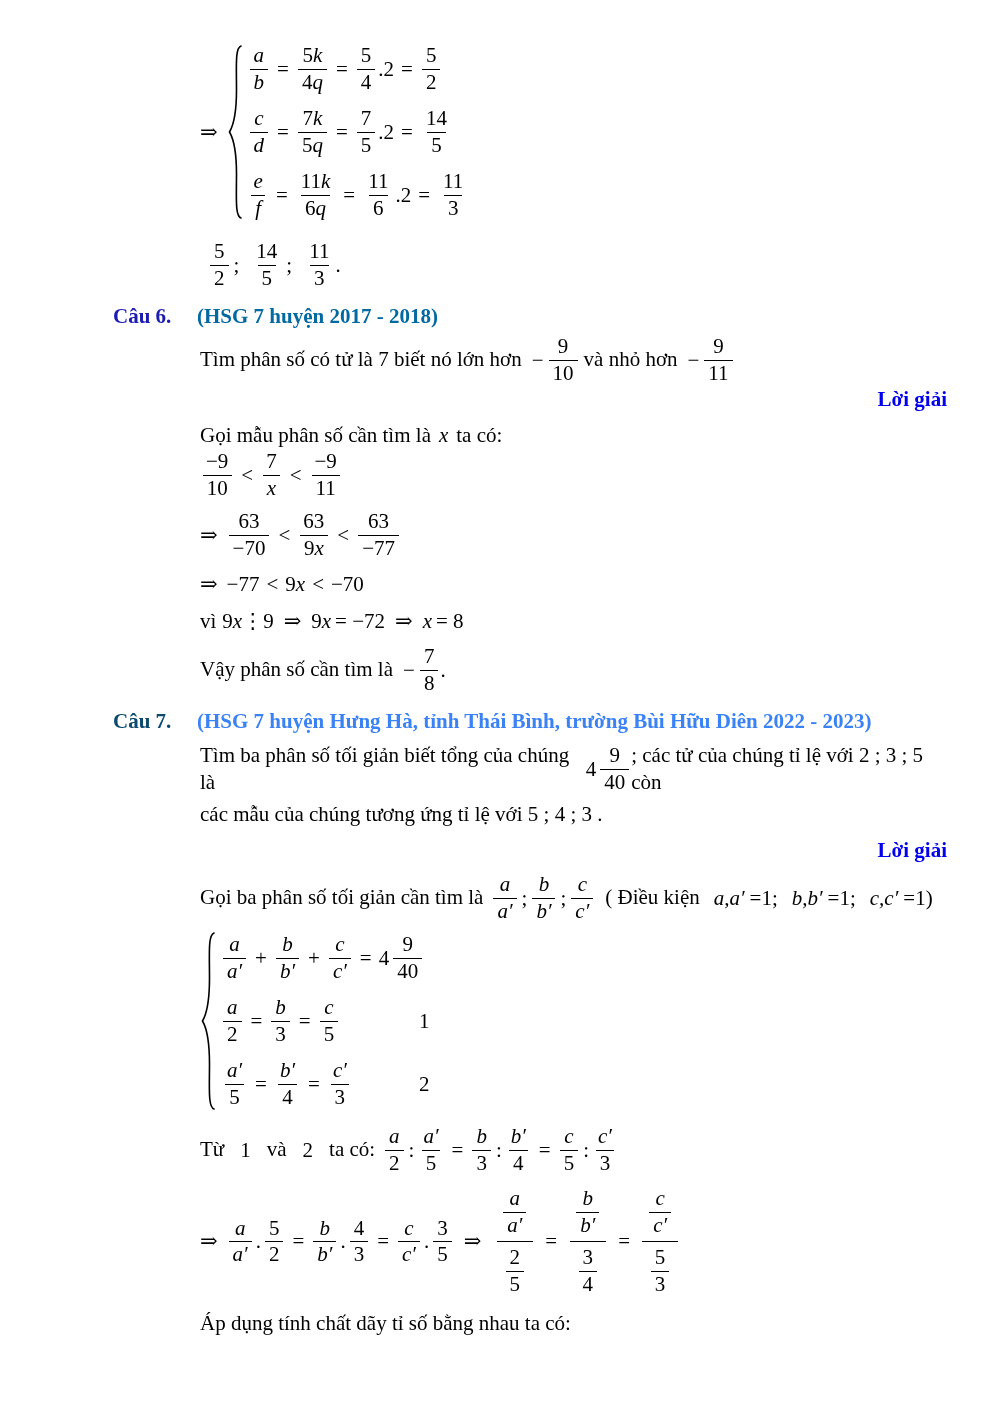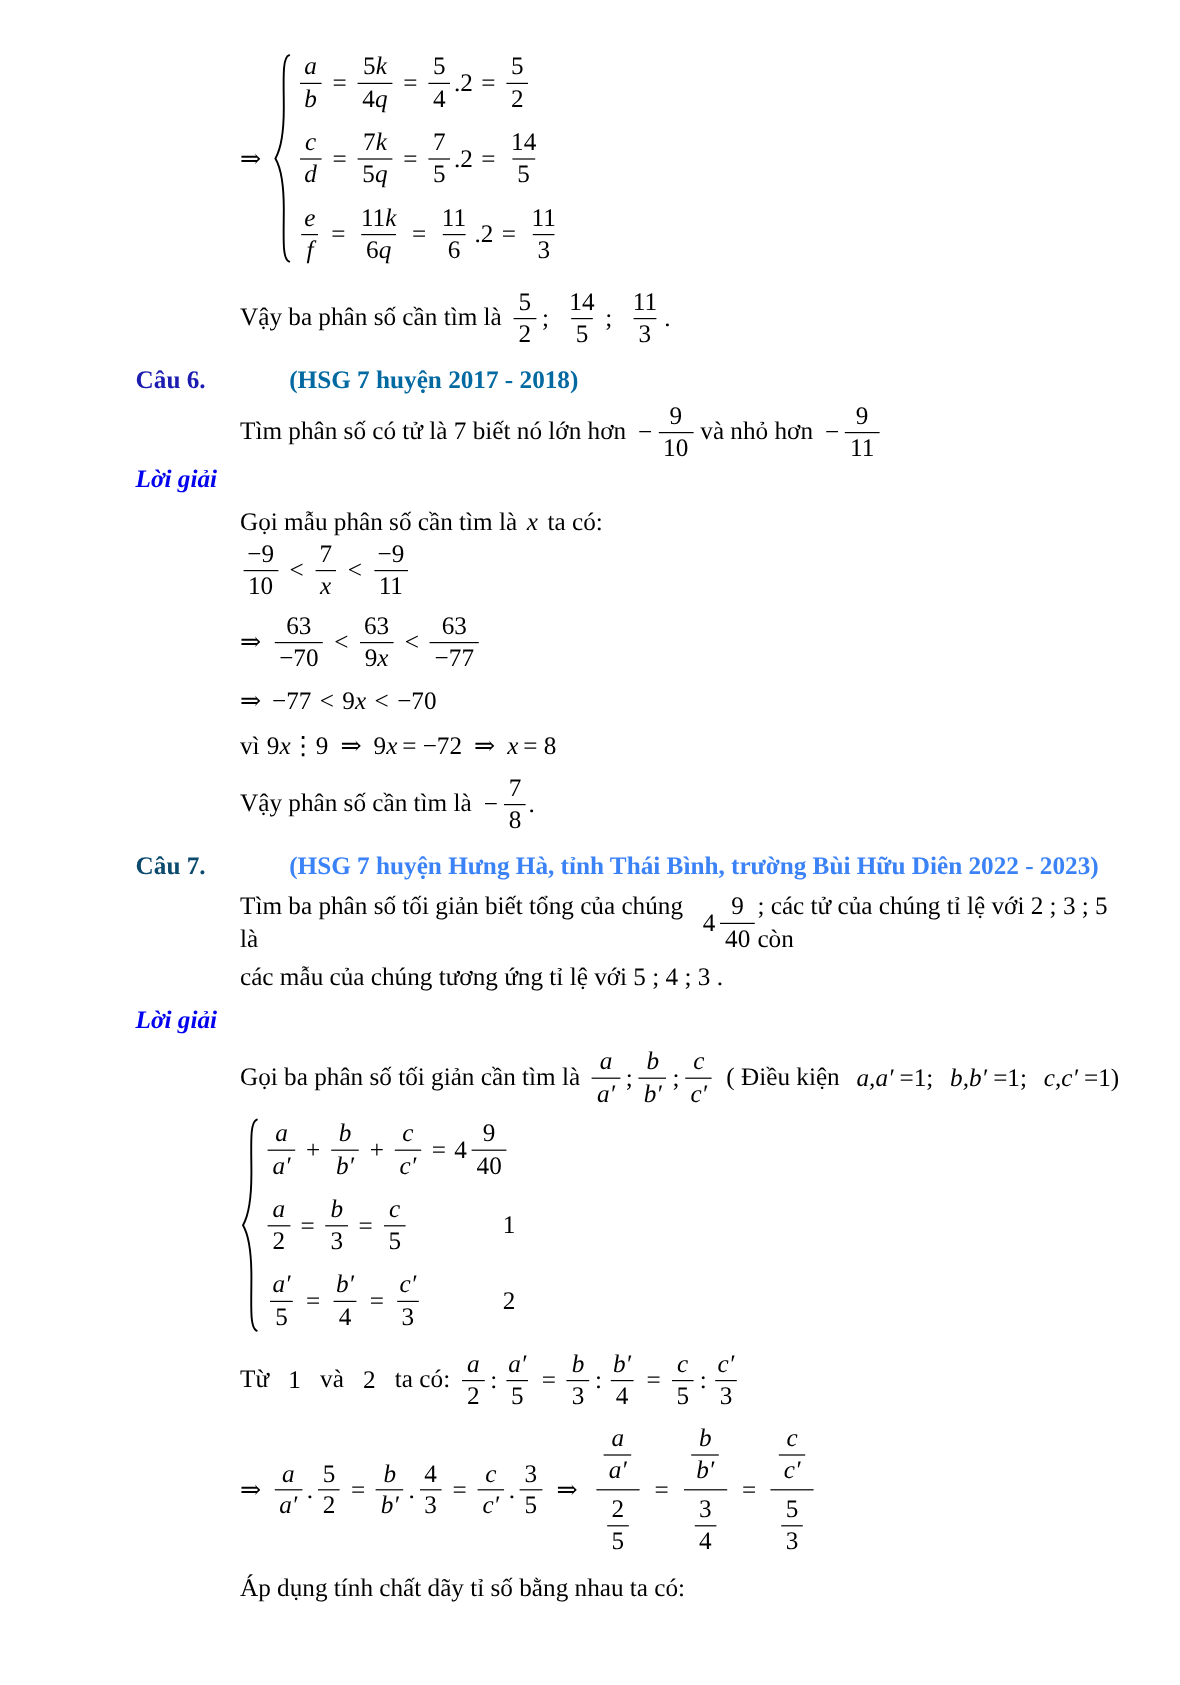--- a/index.html
+++ b/index.html
@@ -31,23 +31,23 @@
   .bft { padding: 0 7px 4px; display: inline-flex; justify-content: center; }
   .bfb { padding: 4px 7px 0; border-top: 1.5px solid #000; display: inline-flex; justify-content: center; }
   .factor { margin-left: 1px; }
   .mdot { margin: 0 2px; }
   .whole { margin-right: 2px; }
   .sys { display: flex; align-items: center; }
   .brace-svg { flex: 0 0 auto; margin-right: 5px; }
   .sysrows { display: flex; flex-direction: column; gap: 13px; }
   .mrow { display: flex; align-items: center; position: relative; }
   .eqlabel { position: absolute; left: 198px; top: 50%; transform: translateY(-50%); }
-  .qhead { display: flex; font-weight: bold; gap: 44px; }
+  .qhead { display: flex; font-weight: bold; }
   .qlabel { flex: 0 0 84px; }
-  .loigiai { text-align: left; font-weight: bold; font-style: italic; }
+  .loigiai { text-align: right; font-weight: bold; }
   .sp { margin-right: 16px; }
   .gap-l { margin-left: 10px; }
   .cond { margin-left: 14px; }
 </style>
 </head>
 <body>
 
 <div class="page">
 
   <div class="sys ln" style="margin-bottom:20px">
@@ -119,21 +119,20 @@
         <span class="op">=</span>
         <span class="frac">
             <span class="fn">11</span>
             <span class="fd">3</span>
           </span>
       </div>
     </div>
   </div>
 
   <div class="mline ln" style="margin-bottom:14px">
-    <span class="txt">Vậy ba phân số cần tìm là</span>
     <span class="frac gap-l">
         <span class="fn">5</span>
         <span class="fd">2</span>
       </span>
     <span class="op-tight">;</span>
     <span class="frac gap-l">
         <span class="fn">14</span>
         <span class="fd">5</span>
       </span>
     <span class="op-tight">;</span>

